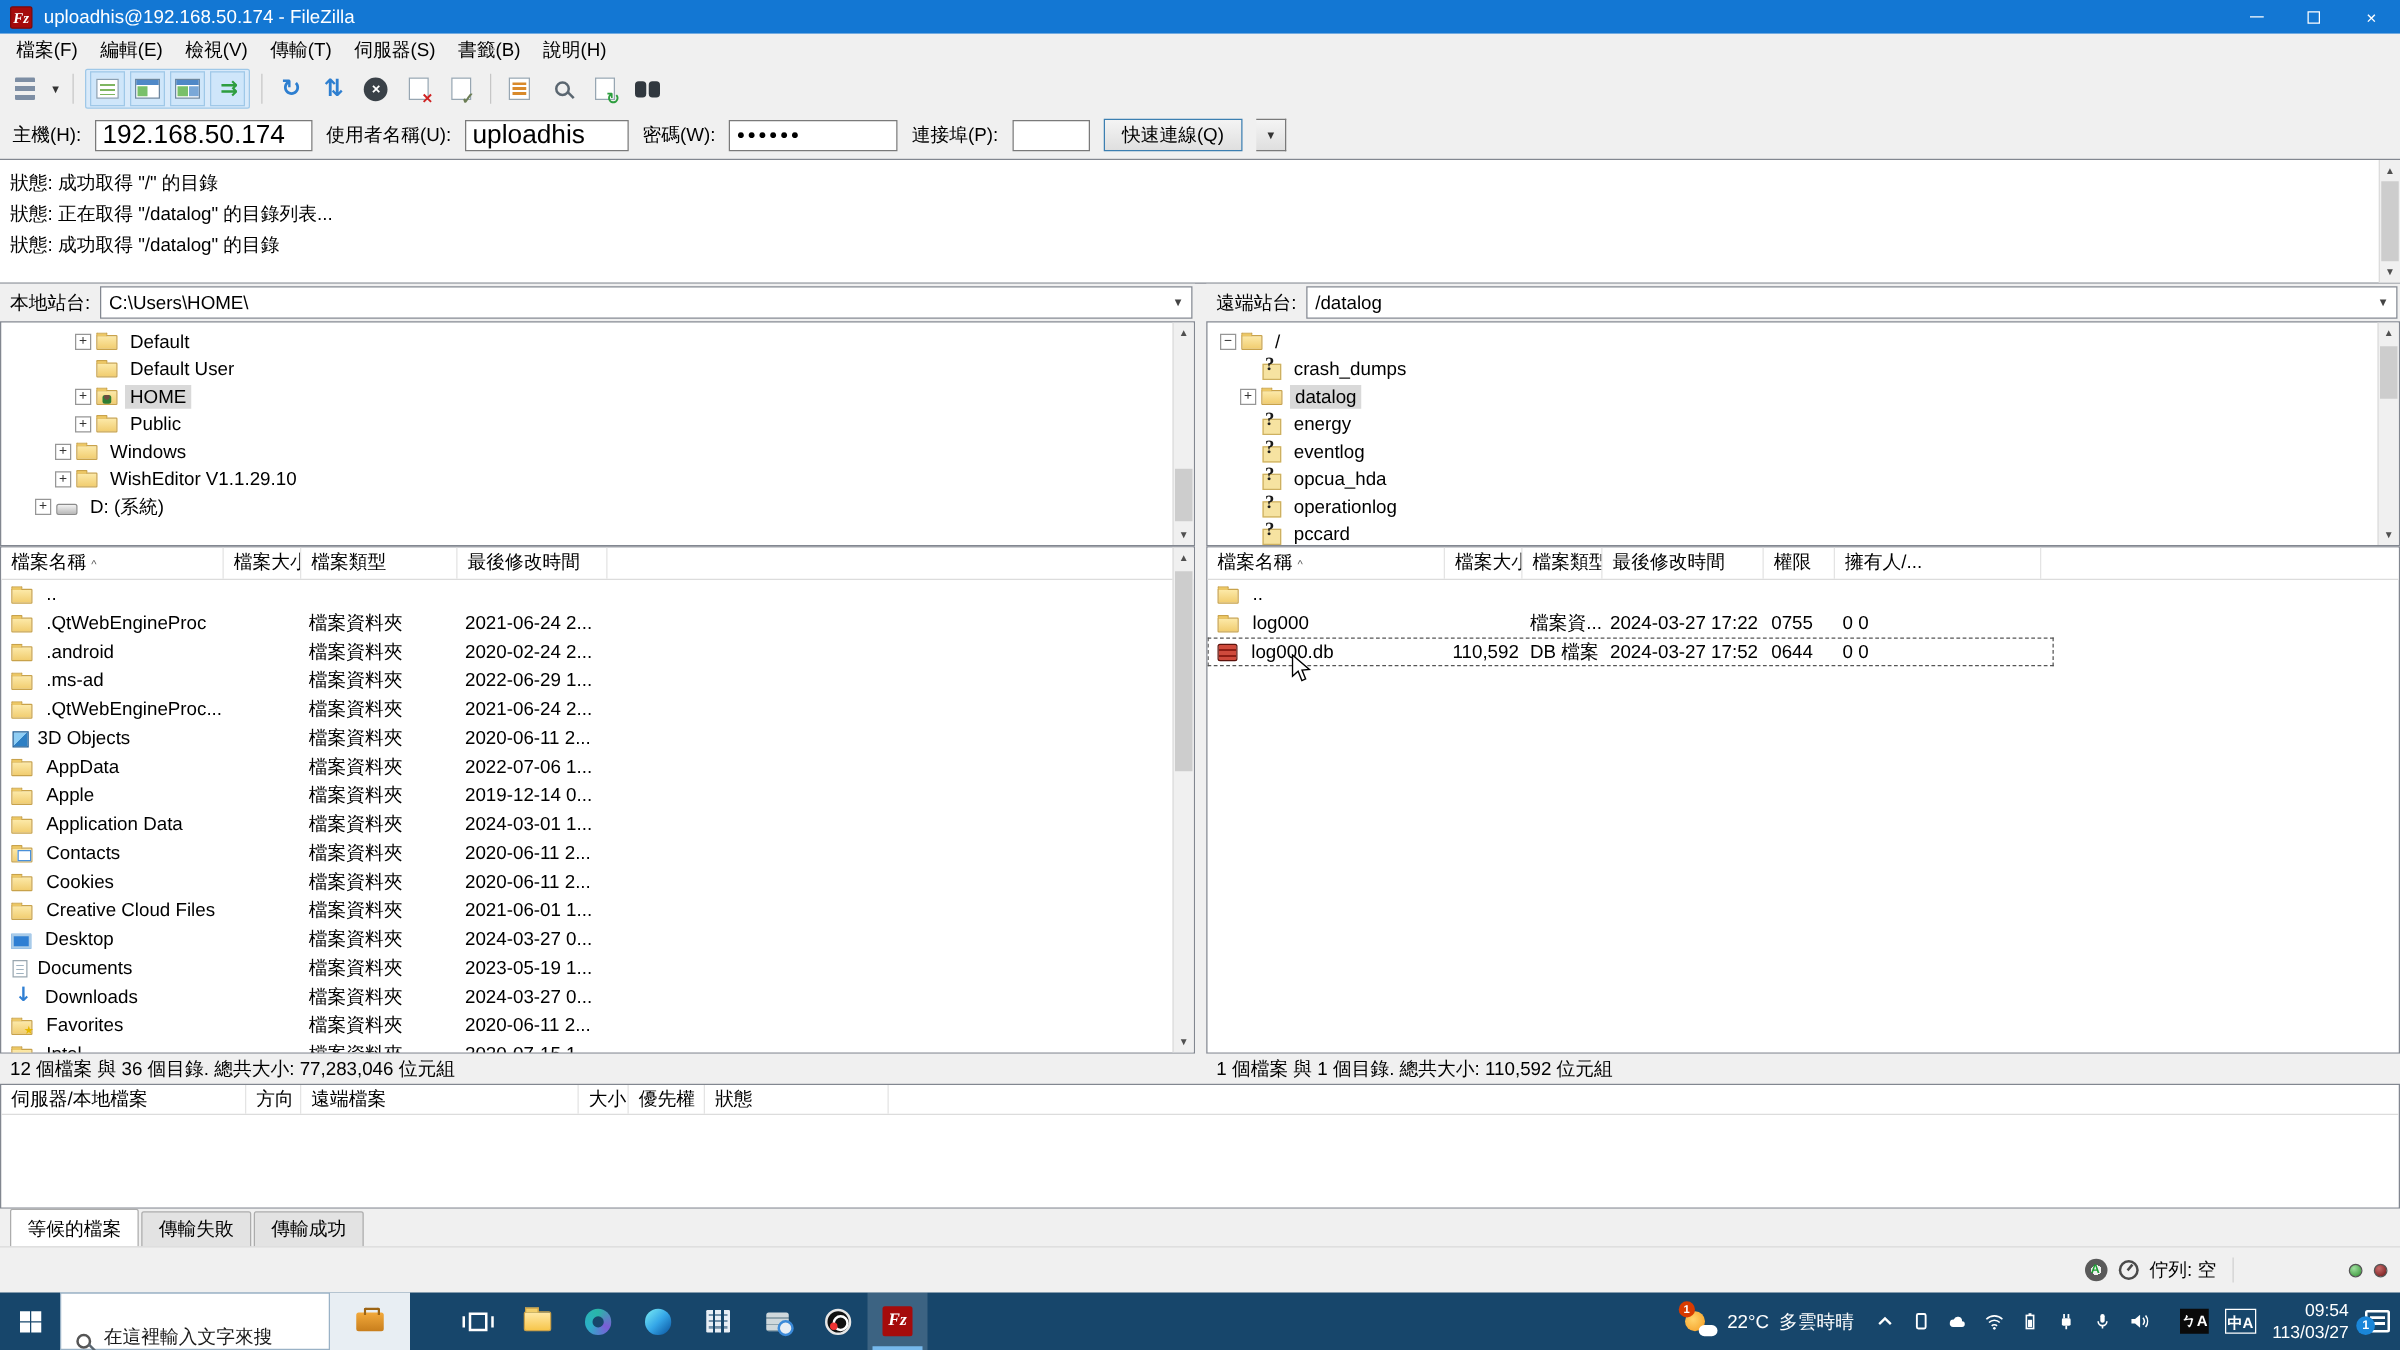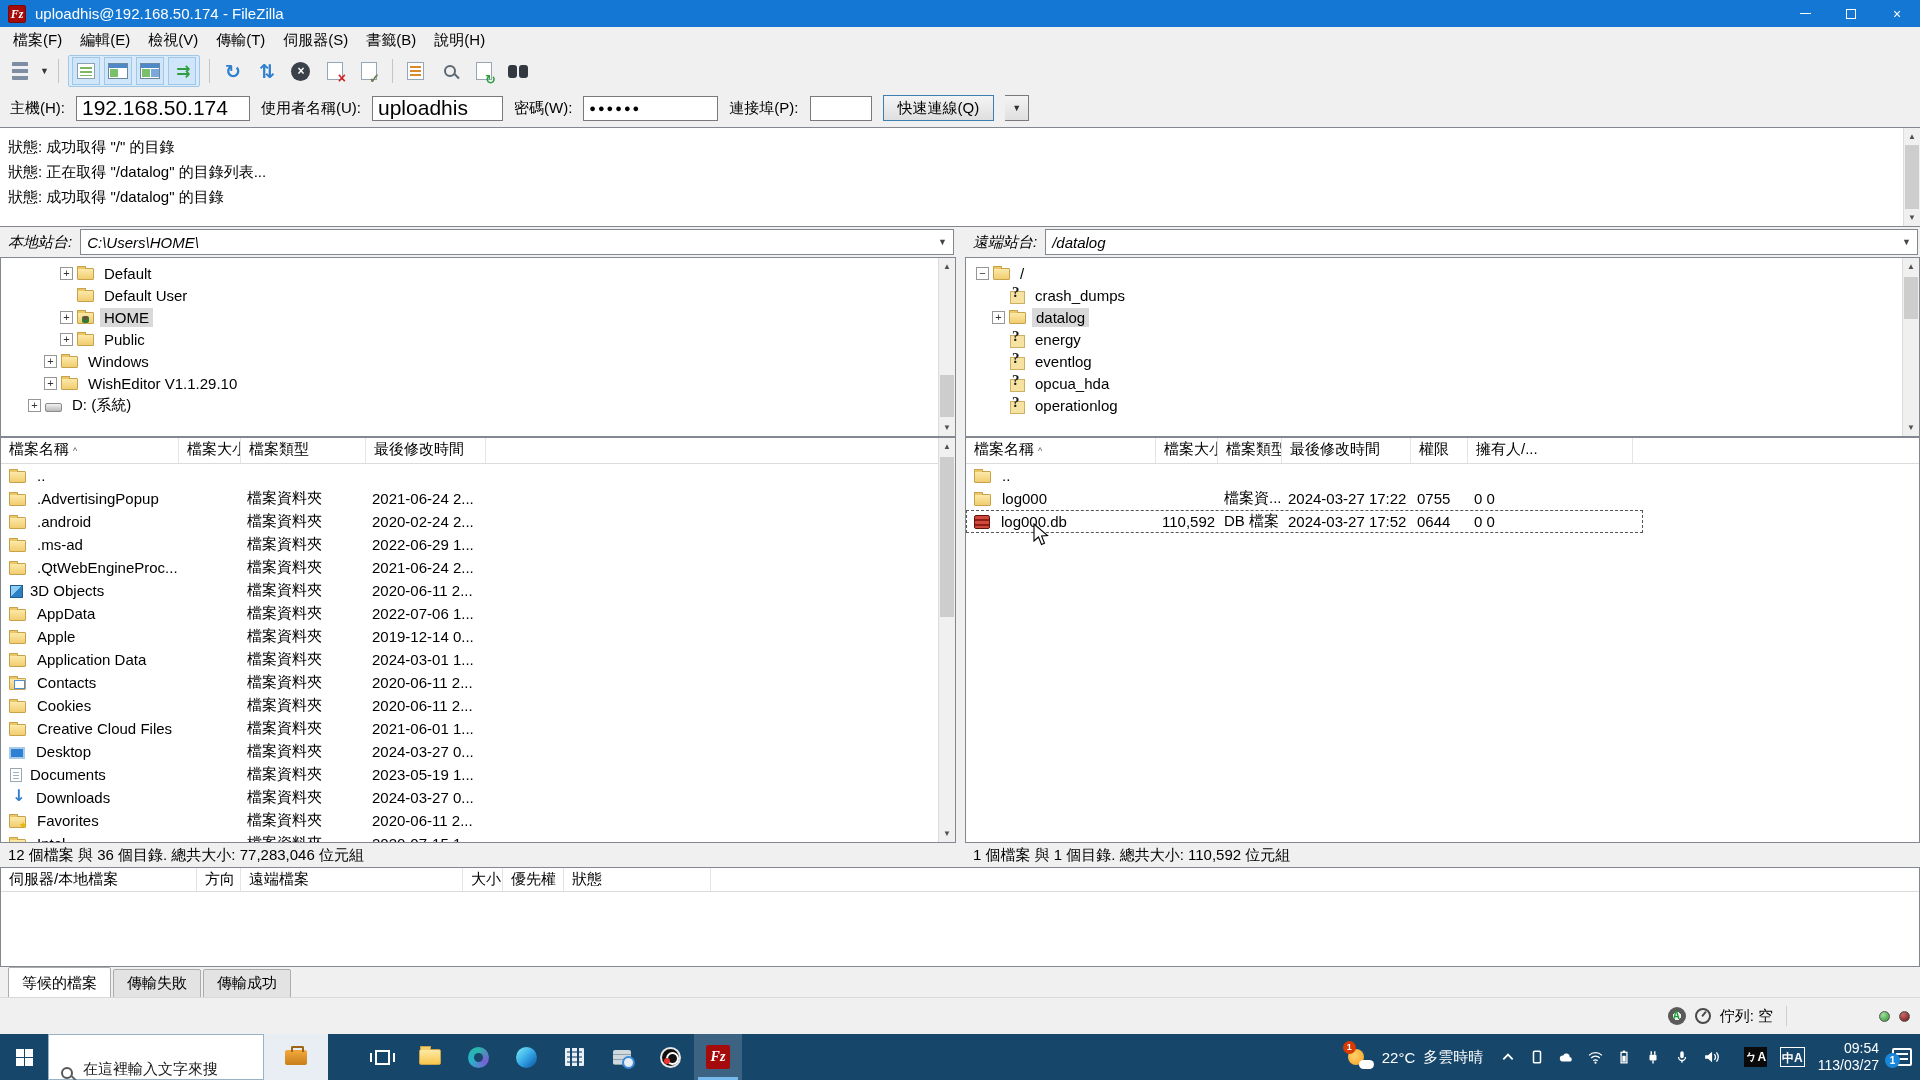--- a/index.html
+++ b/index.html
@@ -58,21 +58,21 @@
   .qbtn-drop { height:26px; width:24px; background:linear-gradient(#f4f4f4,#dfdfdf); border:1px solid #7a7a7a; border-left:0; display:flex; align-items:center; justify-content:center; font-size:9px; color:#333; }
 
   
   #msglog { top:127px; height:100px; background:#fff; border-top:1px solid #828790; border-bottom:1px solid #828790; padding:6px 0 0 8px; line-height:25px; }
   .sb { position:absolute; top:0; bottom:0; right:0; width:17px; background:#f0f0f0; border-left:1px solid #dcdcdc; }
   .sb .ar { height:17px; text-align:center; font-size:8px; line-height:17px; color:#505050; }
   .sb .ar.dn { position:absolute; bottom:0; left:0; right:0; }
   .sb .thumb { position:absolute; left:1px; right:1px; background:#cdcdcd; }
 
   
-  #sitebars { top:227px; height:30px;font-style:italic; }
+  #sitebars { top:227px; height:30px; }
   .lpane { position:absolute; left:0; width:956px; top:0; bottom:0; }
   .rpane { position:absolute; left:965px; right:0; top:0; bottom:0; }
   .sitebar { display:flex; align-items:center; height:100%; background:#f0f0f0; }
   .sitebar .slabel { padding:0 8px 0 8px; white-space:nowrap; }
   .combo { flex:1; height:26px; border:1px solid #828790; background:#fff; display:flex; align-items:center; padding-left:6px; margin-right:2px; position:relative; }
   .combo .carrow { position:absolute; right:6px; font-size:9px; color:#444; }
 
   
   #trees { top:257px; height:180px; }
   .treebox { position:absolute; top:0; bottom:0; background:#fff; border:1px solid #828790; overflow:hidden; padding-top:4px; }
@@ -412,20 +412,26 @@
           <span class="tlabel">opcua_hda</span>
         </div>
 
         <div class="trow">
           <span class="indent" style="width: 16px;"></span>
           <span class="ebox" style="visibility: hidden;"></span>
           <span class="ficon ic-question"></span>
           <span class="tlabel">operationlog</span>
         </div>
 
+        <div class="trow">
+          <span class="indent" style="width: 16px;"></span>
+          <span class="ebox" style="visibility: hidden;"></span>
+          <span class="ficon ic-question"></span>
+          <span class="tlabel">pccard</span>
+        </div>
       </div>
     <div class="sb">
       <div class="ar">▲</div>
       <div class="thumb" style="top:19px; height:42px;"></div>
       <div class="ar dn">▼</div>
     </div>
   </div>
 </div>
 
 <div class="band" id="lists">
@@ -444,21 +450,21 @@
             <span>..</span>
           </span>
           <span class="cell l-size"></span>
           <span class="cell l-type"></span>
           <span class="cell l-time"></span>
         </div>
 
         <div class="lrow">
           <span class="cell cname l-name">
             <span class="ficon ic-folder"></span>
-            <span>.AdvertisingPopup</span>
+            <span>.QtWebEngineProc</span>
           </span>
           <span class="cell l-size"></span>
           <span class="cell l-type">檔案資料夾</span>
           <span class="cell l-time">2021-06-24 2...</span>
         </div>
 
         <div class="lrow">
           <span class="cell cname l-name">
             <span class="ficon ic-folder"></span>
             <span>.android</span>

